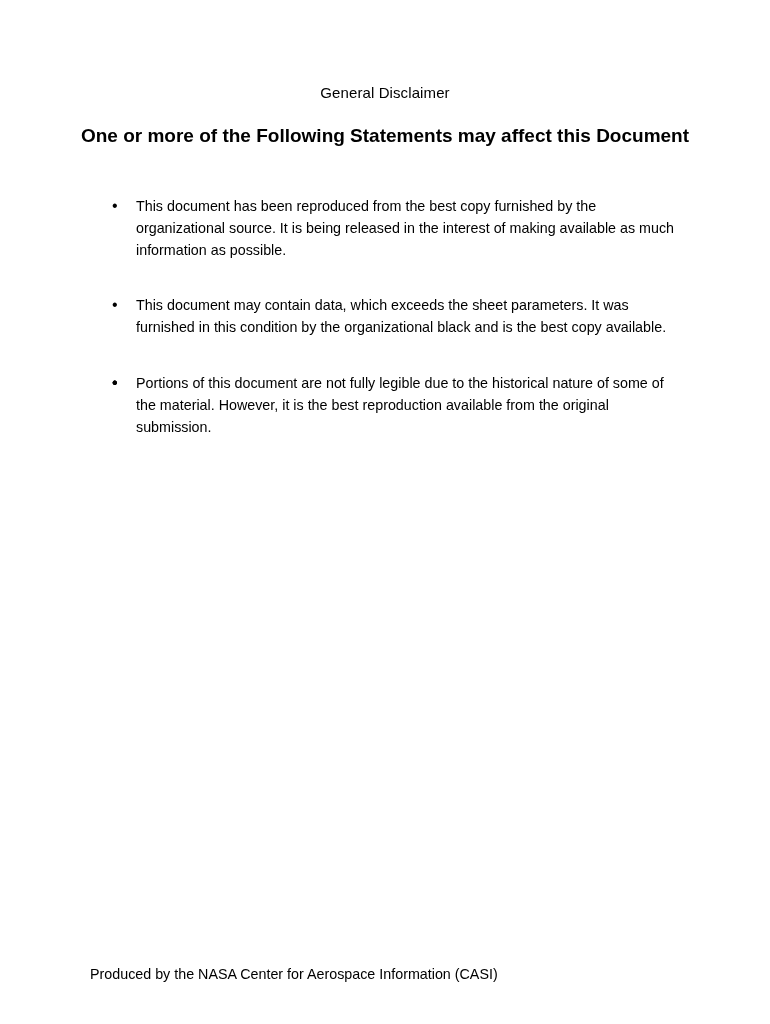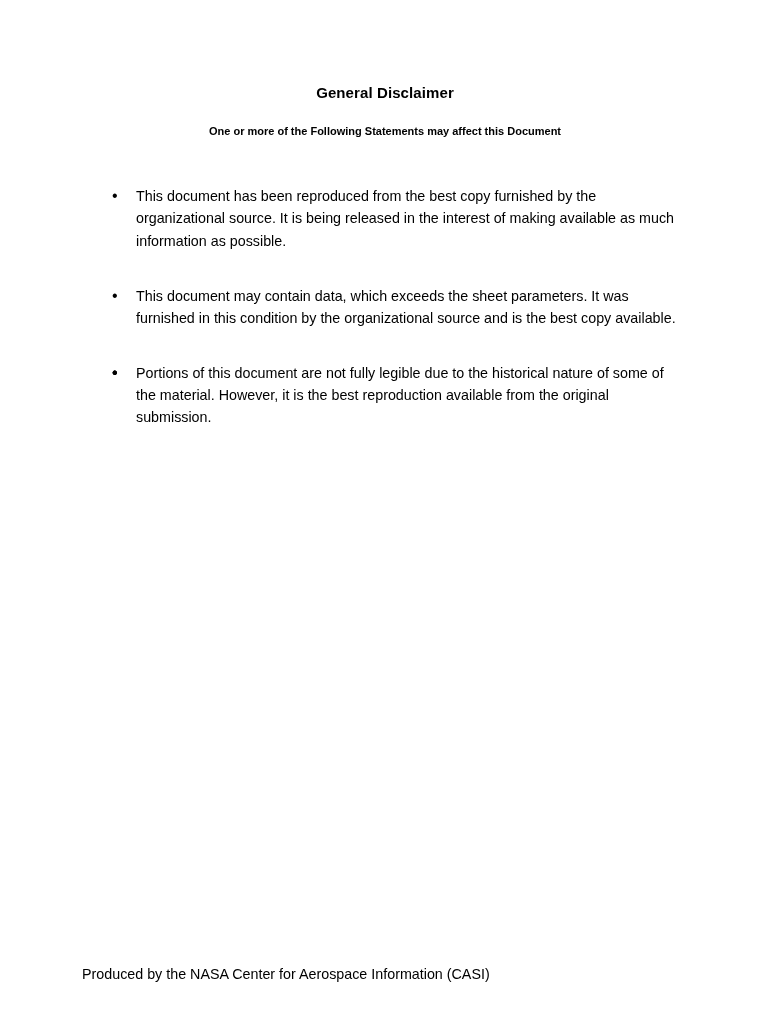--- a/index.html
+++ b/index.html
@@ -20,27 +20,27 @@
     height: 1024px;
     box-sizing: border-box;
     position: relative;
   }
   .title-block {
     margin-top: 84px;
     text-align: center;
   }
   .doc-title {
     font-size: 15px;
-    font-weight: bold;
+    font-weight: normal;
     letter-spacing: 0.1px;
     margin: 0;
     line-height: 1.2;
   }
   .doc-subtitle {
-    font-size: 11px;
+    font-size: 19px;
     font-weight: bold;
     margin: 0;
     margin-top: 23px;
     line-height: 1.2;
   }
   .bullet-list {
     margin: 0;
     padding: 0;
     list-style: none;
     margin-top: 47px;
@@ -58,21 +58,21 @@
   .bullet-item .dot {
     position: absolute;
     left: 0;
     top: 0;
     width: 16px;
     font-size: 16px;
     line-height: 1.42;
   }
   .footer-line {
     position: absolute;
-    left: 82px;
+    left: 90px;
     top: 880px;
     font-size: 14.3px;
     line-height: 1.4;
   }
 </style>
 </head>
 <body>
 
 <div class="page">
 
@@ -81,21 +81,21 @@
     <h2 class="doc-subtitle">One or more of the Following Statements may affect this Document</h2>
   </div>
 
   <ul class="bullet-list">
     <li class="bullet-item">
       <span class="dot">•</span>
       <span>This document has been reproduced from the best copy furnished by the organizational source. It is being released in the interest of making available as much information as possible.</span>
     </li>
     <li class="bullet-item">
       <span class="dot">•</span>
-      <span>This document may contain data, which exceeds the sheet parameters. It was furnished in this condition by the organizational source and is the best copy available.</span>
+      <span>This document may contain data, which exceeds the sheet parameters. It was furnished in this condition by the organizational black and is the best copy available.</span>
     </li>
     <li class="bullet-item">
       <span class="dot">•</span>
     </li>
     <li class="bullet-item">
       <span class="dot">•</span>
     </li>
     <li class="bullet-item">
       <span class="dot">•</span>
       <span>Portions of this document are not fully legible due to the historical nature of some of the material. However, it is the best reproduction available from the original submission.</span>

